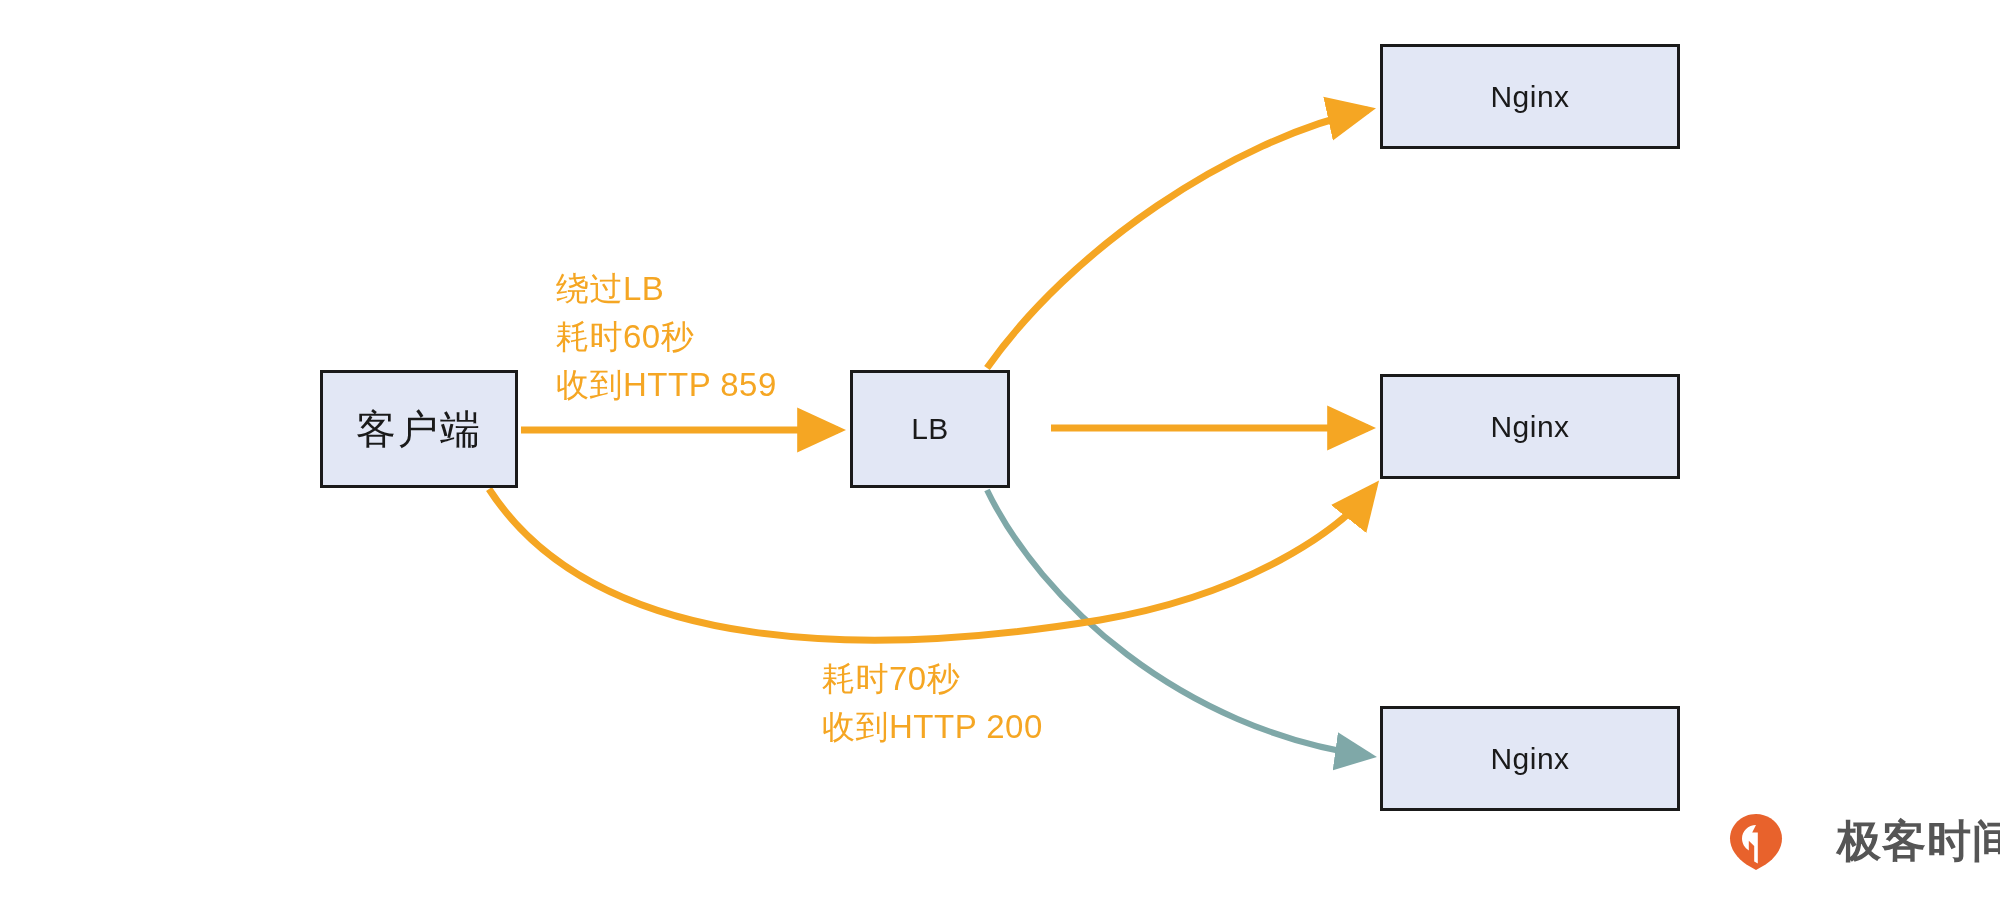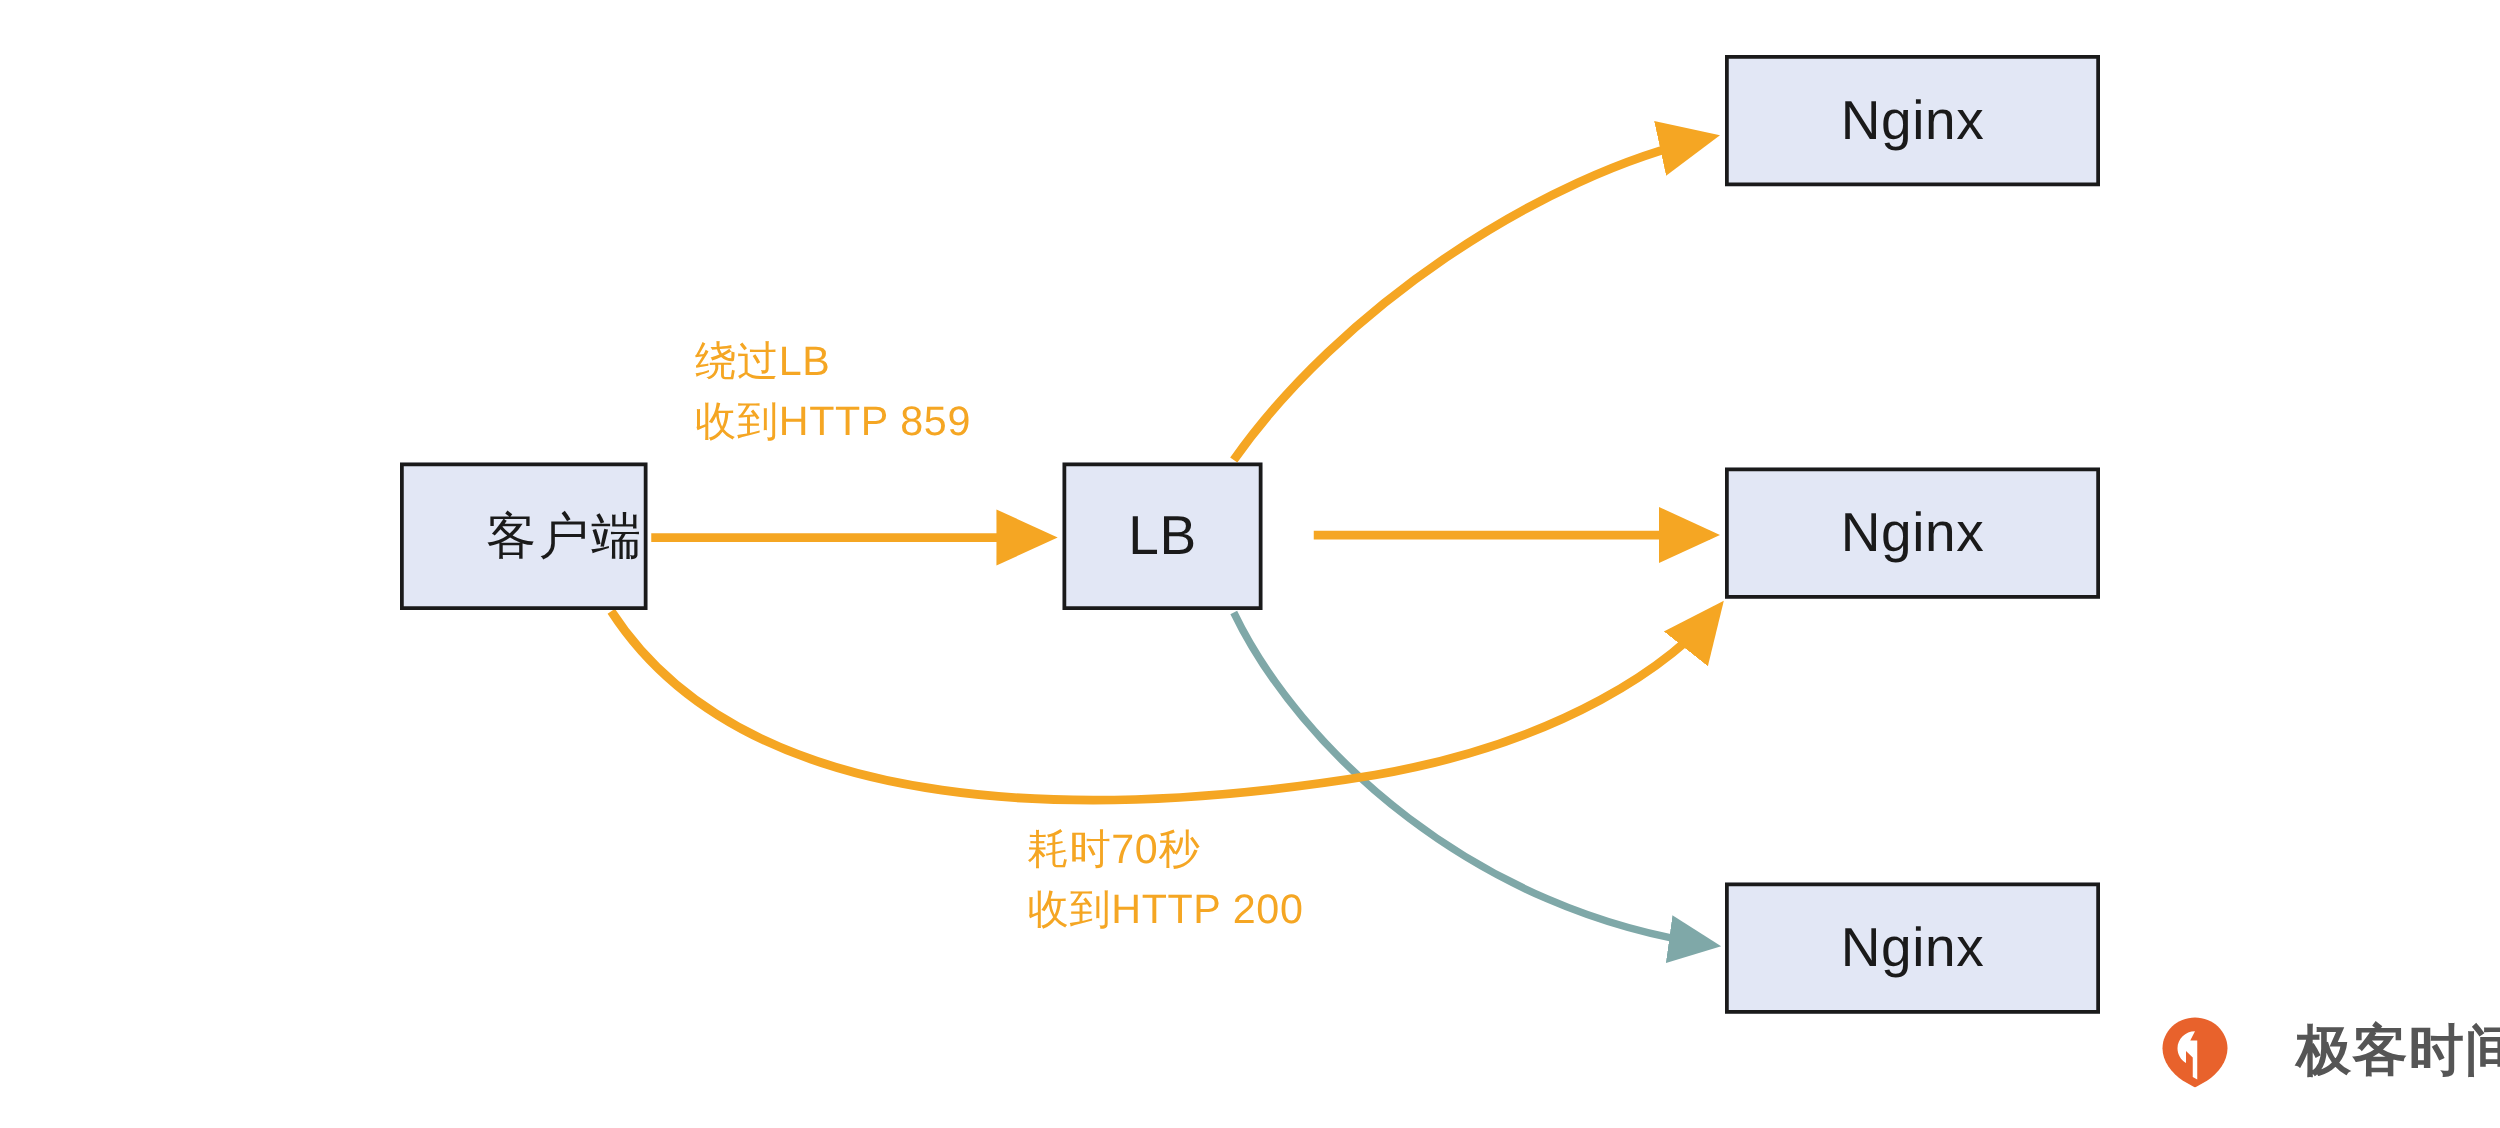--- a/index.html
+++ b/index.html
@@ -29,27 +29,27 @@
     background: #e2e7f5;
     border: 3px solid #1a1a1a;
     display: flex;
     align-items: center;
     justify-content: center;
     color: #1a1a1a;
     letter-spacing: 0.5px;
     z-index: 3;
   }
   .node-label {
-    font-size: 44px;
+    font-size: 30px;
     line-height: 1;
     white-space: nowrap;
   }
   .node-label.cjk { font-size: 40px; letter-spacing: 2px; }
 
-  #node-client { left: 320px;  top: 370px; width: 198px; height: 118px; justify-content: flex-end; }
+  #node-client { left: 320px;  top: 370px; width: 198px; height: 118px; }
   #node-lb     { left: 850px;  top: 370px; width: 160px; height: 118px; }
   #node-nginx-top    { left: 1380px; top: 44px;  width: 300px; height: 105px; }
   #node-nginx-middle { left: 1380px; top: 374px; width: 300px; height: 105px; }
   #node-nginx-bottom { left: 1380px; top: 706px; width: 300px; height: 105px; }
 
   
   .edge-label {
     position: absolute;
     color: #f5a623;
     font-size: 33px;
@@ -126,20 +126,21 @@
 <div class="node" id="node-nginx-middle">
   <span class="node-label">Nginx</span>
 </div>
 
 <div class="node" id="node-nginx-bottom">
   <span class="node-label">Nginx</span>
 </div>
 
 <div class="edge-label" id="label-through-lb">
   <span class="edge-label-line">绕过LB</span>
+  <span class="edge-label-line">耗时60秒</span>
   <span class="edge-label-line">收到HTTP 859</span>
 </div>
 
 <div class="edge-label" id="label-bypass-lb">
   <span class="edge-label-line">耗时70秒</span>
   <span class="edge-label-line">收到HTTP 200</span>
 </div>
 
 <div id="brand-logo">
   <svg id="brand-mark" viewBox="0 0 56 58" xmlns="http://www.w3.org/2000/svg">

